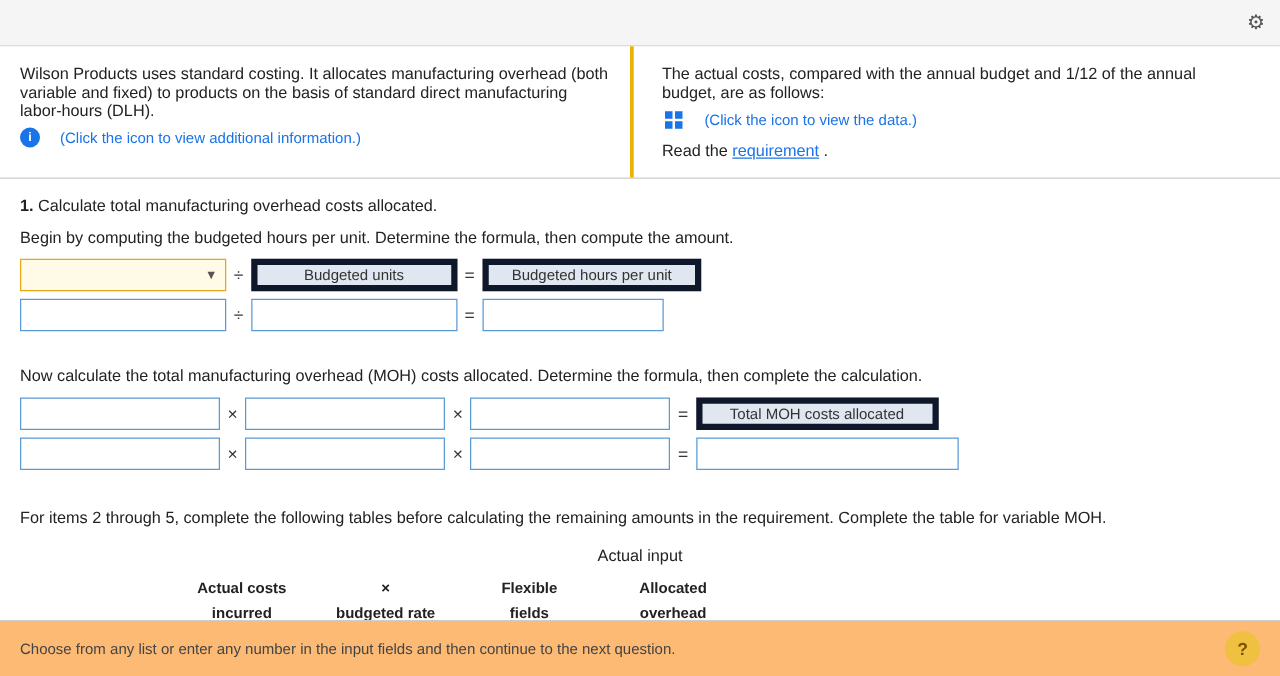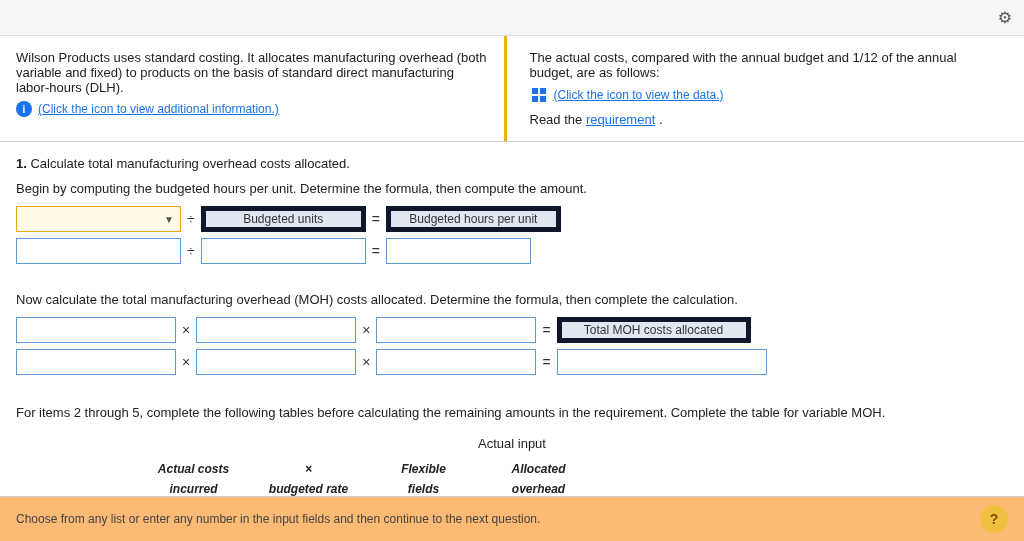--- a/index.html
+++ b/index.html
@@ -5,21 +5,21 @@
     * { box-sizing: border-box; margin: 0; padding: 0; }
     body { font-family: Arial, sans-serif; font-size: 13px; color: #222; background: #fff; width: 1024px; min-height: 541px; }
 
     .top-bar { display: flex; justify-content: flex-end; padding: 8px 12px; background: #f5f5f5; border-bottom: 1px solid #ddd; }
     .gear-icon { font-size: 16px; color: #555; cursor: pointer; }
 
     .intro-section { display: flex; border-bottom: 1px solid #ccc; }
     .intro-left { flex: 1; padding: 14px 16px; border-right: 3px solid #eab308; }
     .intro-right { flex: 1; padding: 14px 23px; }
 
-    .info-link { color: #1a73e8; display: flex; align-items: center; gap: 6px; margin-top: 6px; cursor: pointer; font-size: 12px; text-decoration: underline; }
+    .info-link { color: #1a73e8; display: flex; align-items: center; gap: 16px; margin-top: 6px; cursor: pointer; font-size: 12px; }
     .info-icon-circle { display: inline-flex; align-items: center; justify-content: center; width: 16px; height: 16px; border-radius: 50%; background: #1a73e8; color: #fff; font-size: 10px; font-weight: bold; flex-shrink: 0; }
     .grid-icon { display: inline-flex; align-items: center; justify-content: center; width: 18px; height: 18px; flex-shrink: 0; }
     .grid-svg { width: 16px; height: 16px; }
     .req-link { color: #1a73e8; text-decoration: underline; cursor: pointer; }
 
     .main-content { padding: 14px 16px; }
 
     .section-title { font-size: 13px; font-weight: normal; margin-bottom: 10px; }
     .section-title strong { font-weight: bold; }
 
@@ -46,21 +46,21 @@
     .moh-input { height: 26px; border: 1.5px solid #5b9bd5; background: #fff; padding: 2px 4px; font-size: 13px; width: 160px; }
     .moh-result-label { width: 210px; }
     .moh-answer { width: 160px; }
 
     
     .table-section { margin-top: 16px; }
     .table-section-title { text-align: center; font-size: 13px; margin-bottom: 8px; }
     
     .moh-table { border-collapse: collapse; width: 580px; margin-left: 0; }
     .moh-table th, .moh-table td { border: none; padding: 3px 6px; font-size: 13px; text-align: center; }
-    .moh-table th { font-weight: bold; font-size: 12px; font-style: italic; }
+    .moh-table th { font-weight: bold; font-size: 12px; }
     .moh-table .col-label { text-align: left; }
     .moh-table input[type=text] { width: 100px; height: 24px; border: 1.5px solid #5b9bd5; padding: 2px 4px; font-size: 12px; }
 
     .bottom-bar { position: fixed; bottom: 0; left: 0; right: 0; background: #fdba74; border-top: 1px solid #ccc; padding: 8px 16px; display: flex; justify-content: space-between; align-items: center; }
     .bottom-text { font-size: 12px; color: #444; }
     .help-btn { width: 28px; height: 28px; border-radius: 50%; background: #f0c040; border: none; font-size: 14px; font-weight: bold; color: #7a5200; cursor: pointer; display: flex; align-items: center; justify-content: center; }
 
     .separator { margin: 10px 0; }
 
     input[type=text] { outline: none; }

